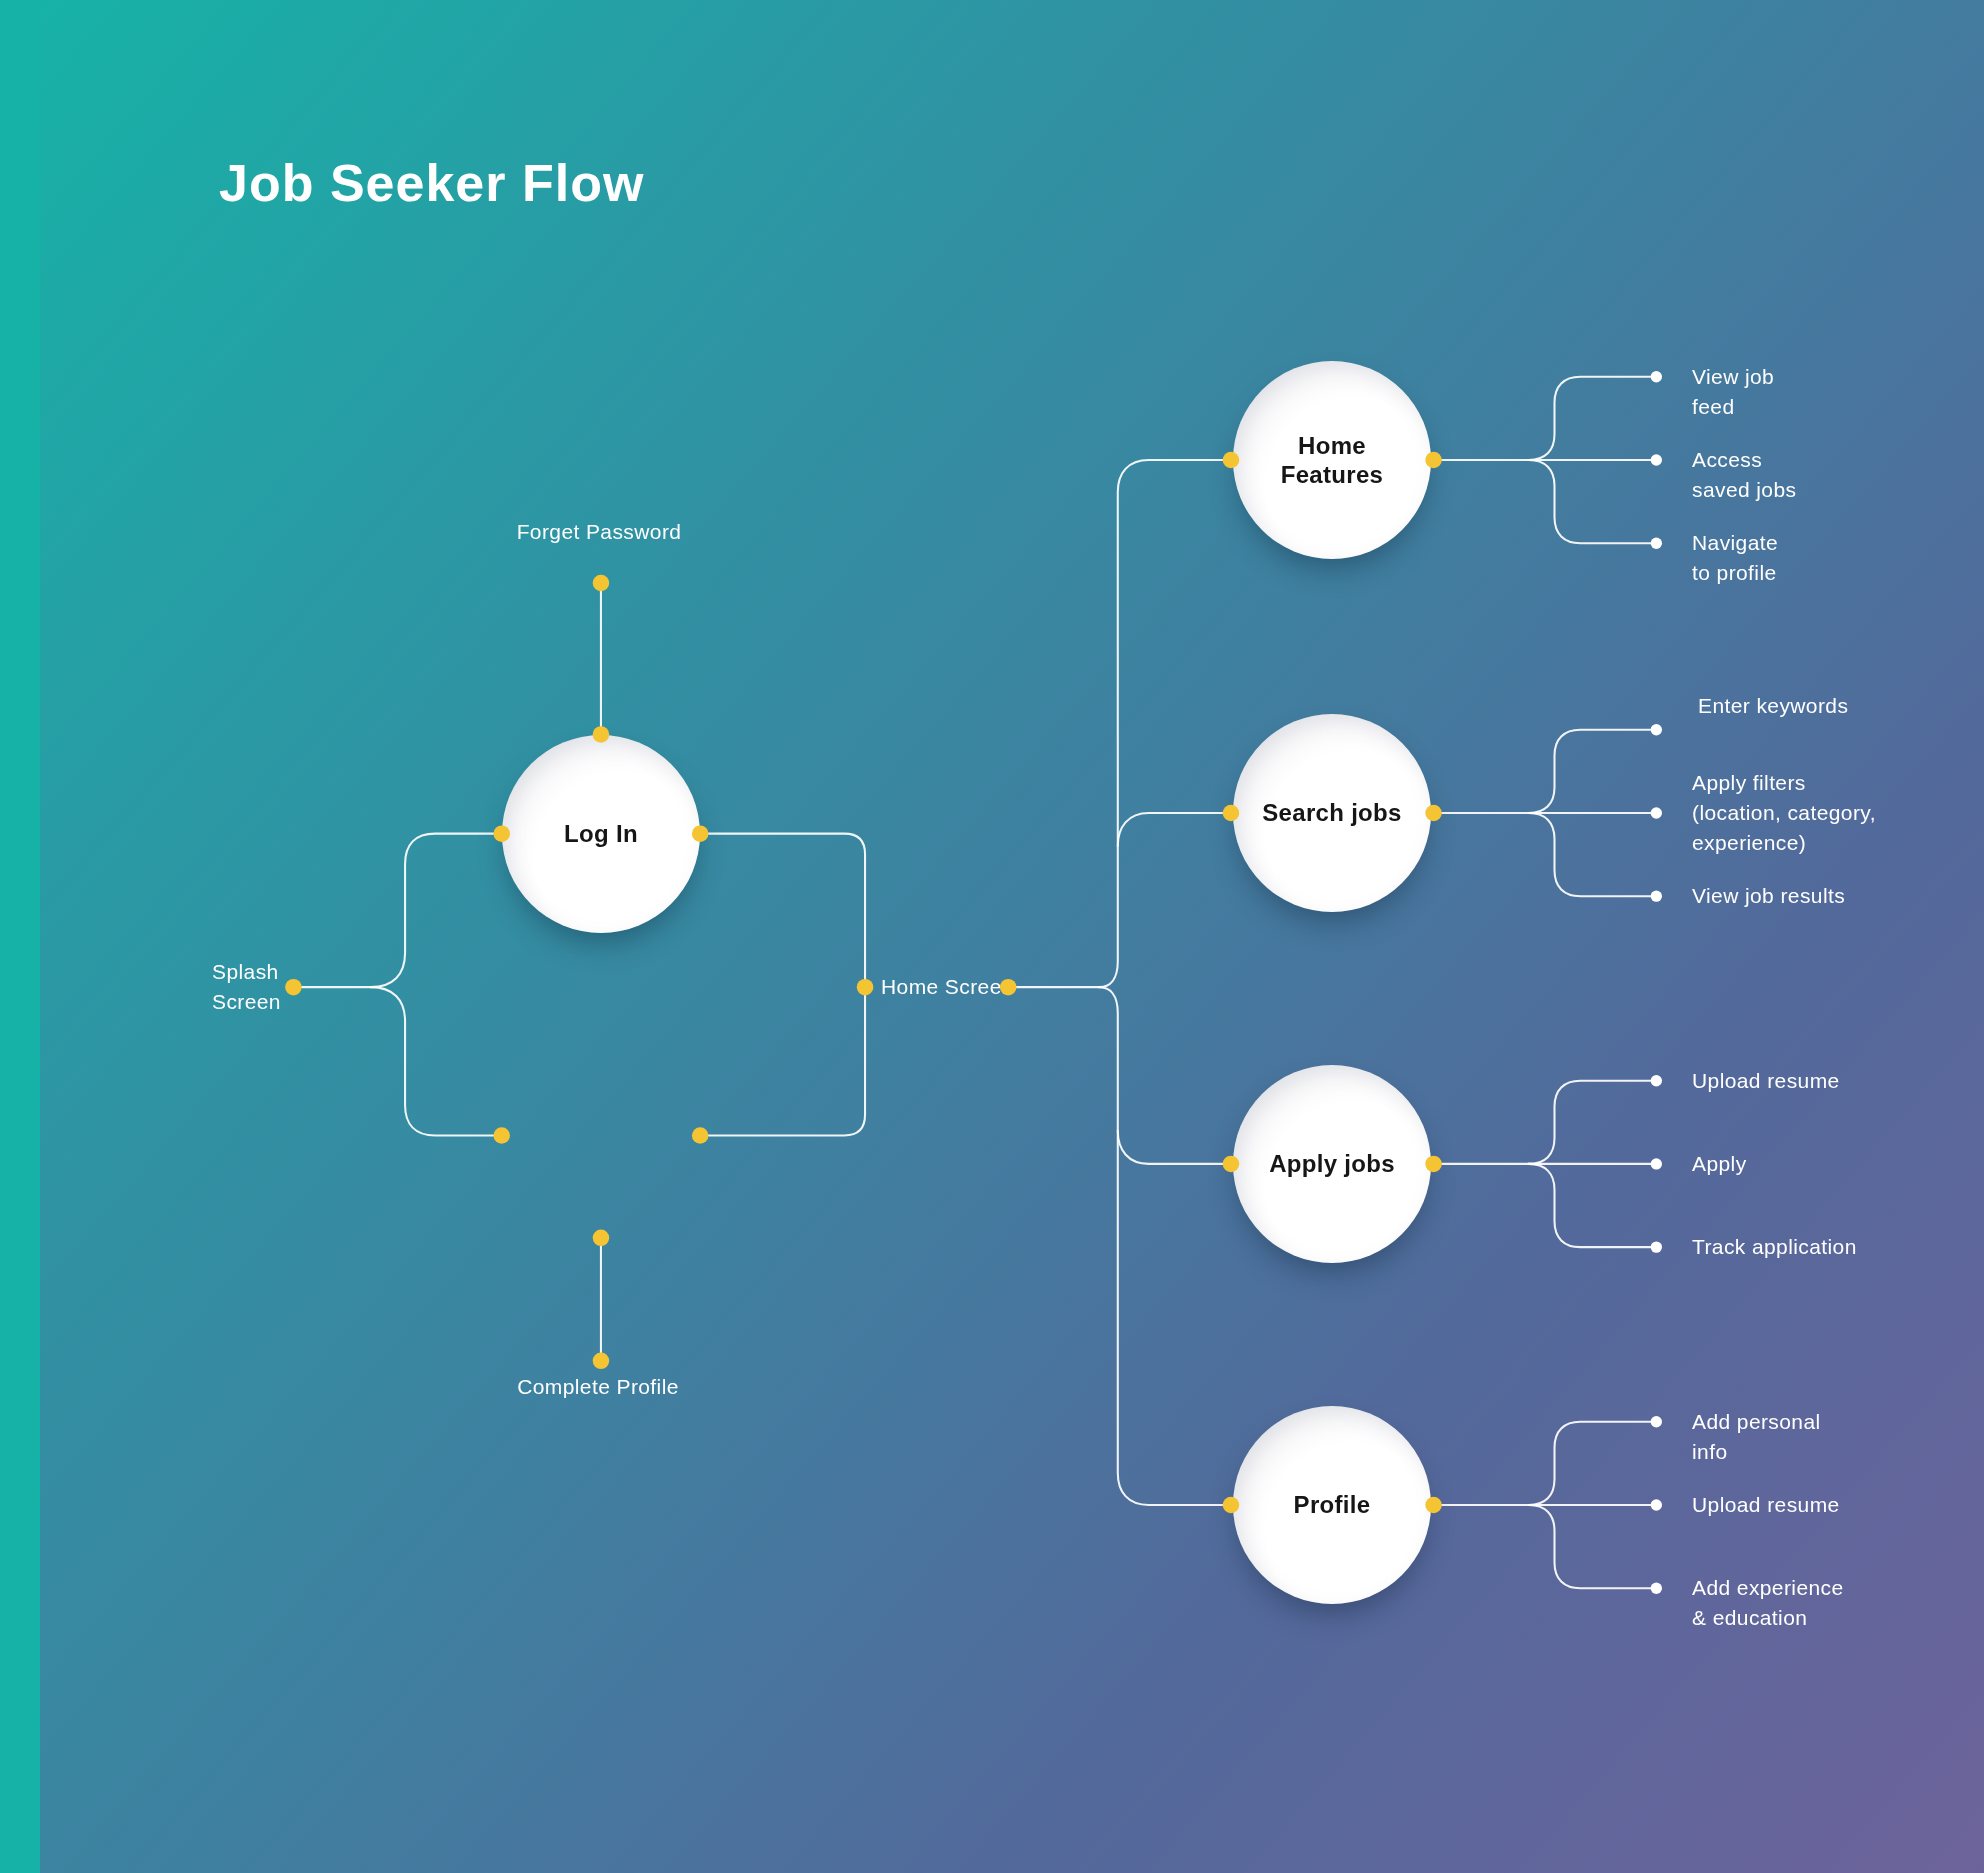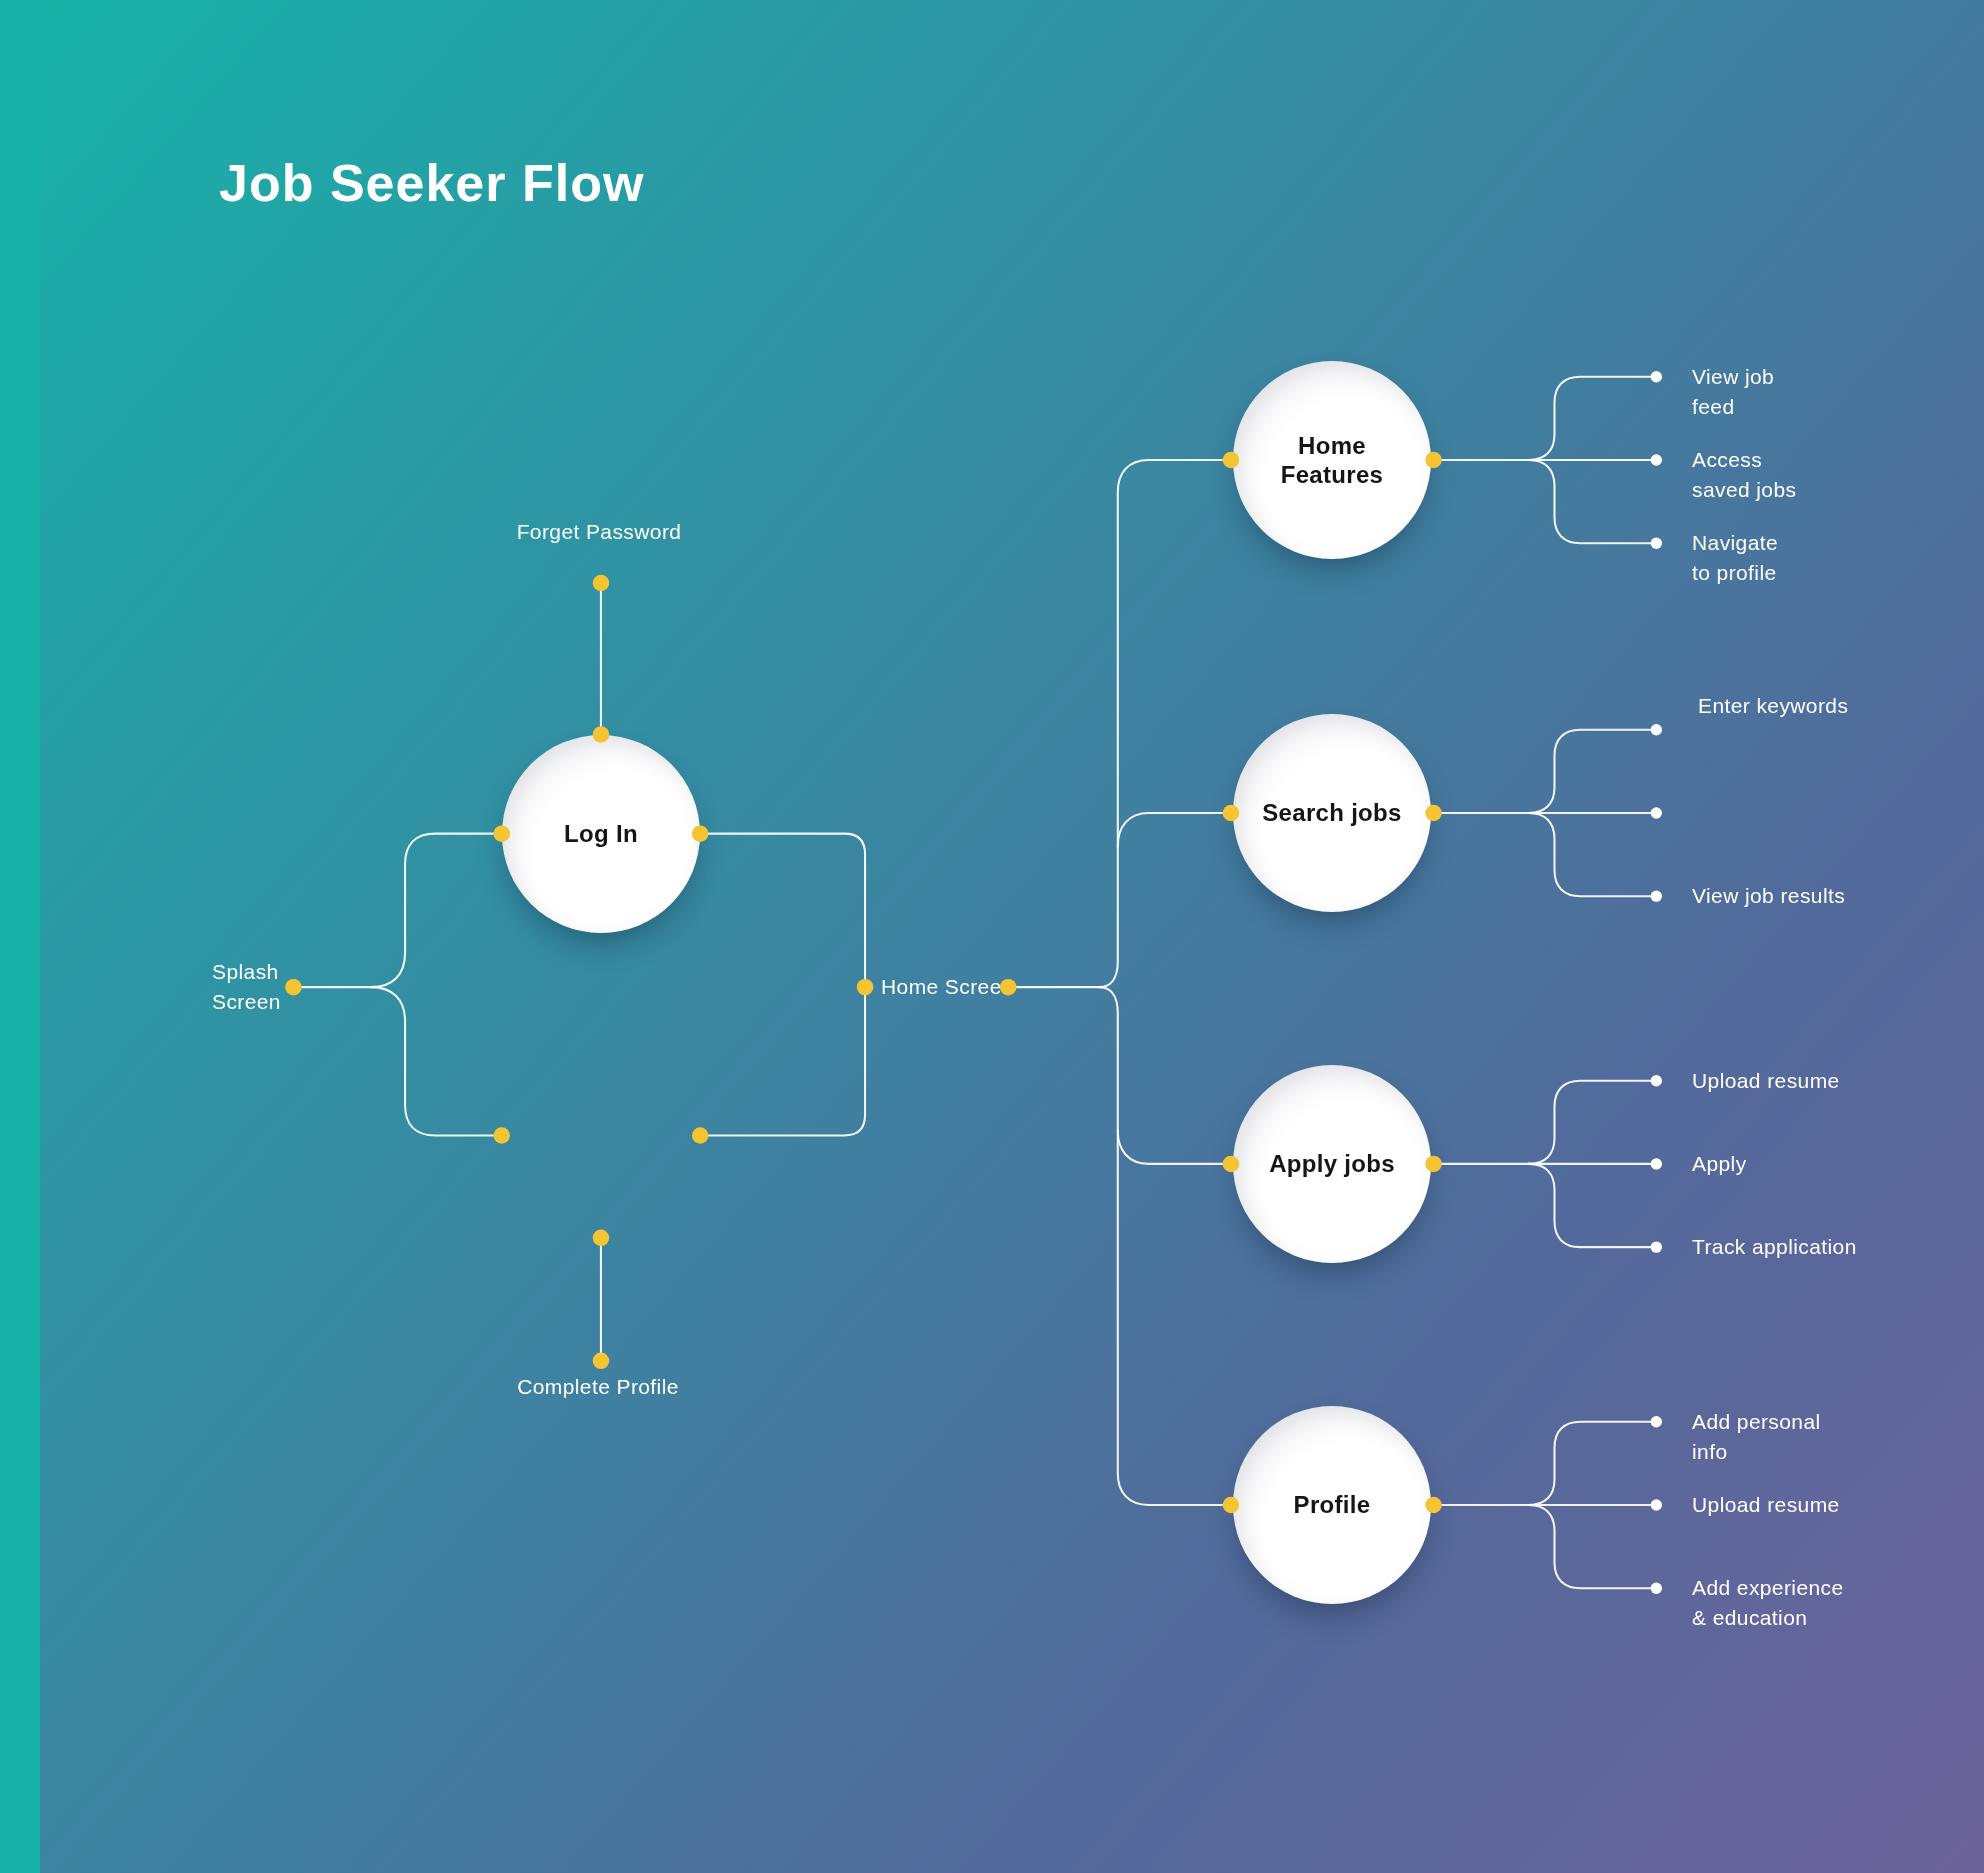--- a/index.html
+++ b/index.html
@@ -109,20 +109,25 @@
   <div class="lbl" style="left:1652px;top:445px;">
     <div>Access</div>
     <div>saved jobs</div>
   </div>
   <div class="lbl" style="left:1652px;top:528px;">
     <div>Navigate</div>
     <div>to profile</div>
   </div>
 
   <div class="lbl" style="left:1658px;top:691px;">Enter keywords</div>
+  <div class="lbl" style="left:1652px;top:768px;">
+    <div>Apply filters</div>
+    <div>(location, category,</div>
+    <div>experience)</div>
+  </div>
   <div class="lbl" style="left:1652px;top:881px;">View job results</div>
 
   <div class="lbl" style="left:1652px;top:1066px;">Upload resume</div>
   <div class="lbl" style="left:1652px;top:1149px;">Apply</div>
   <div class="lbl" style="left:1652px;top:1232px;">Track application</div>
 
   <div class="lbl" style="left:1652px;top:1407px;">
     <div>Add personal</div>
     <div>info</div>
   </div>

